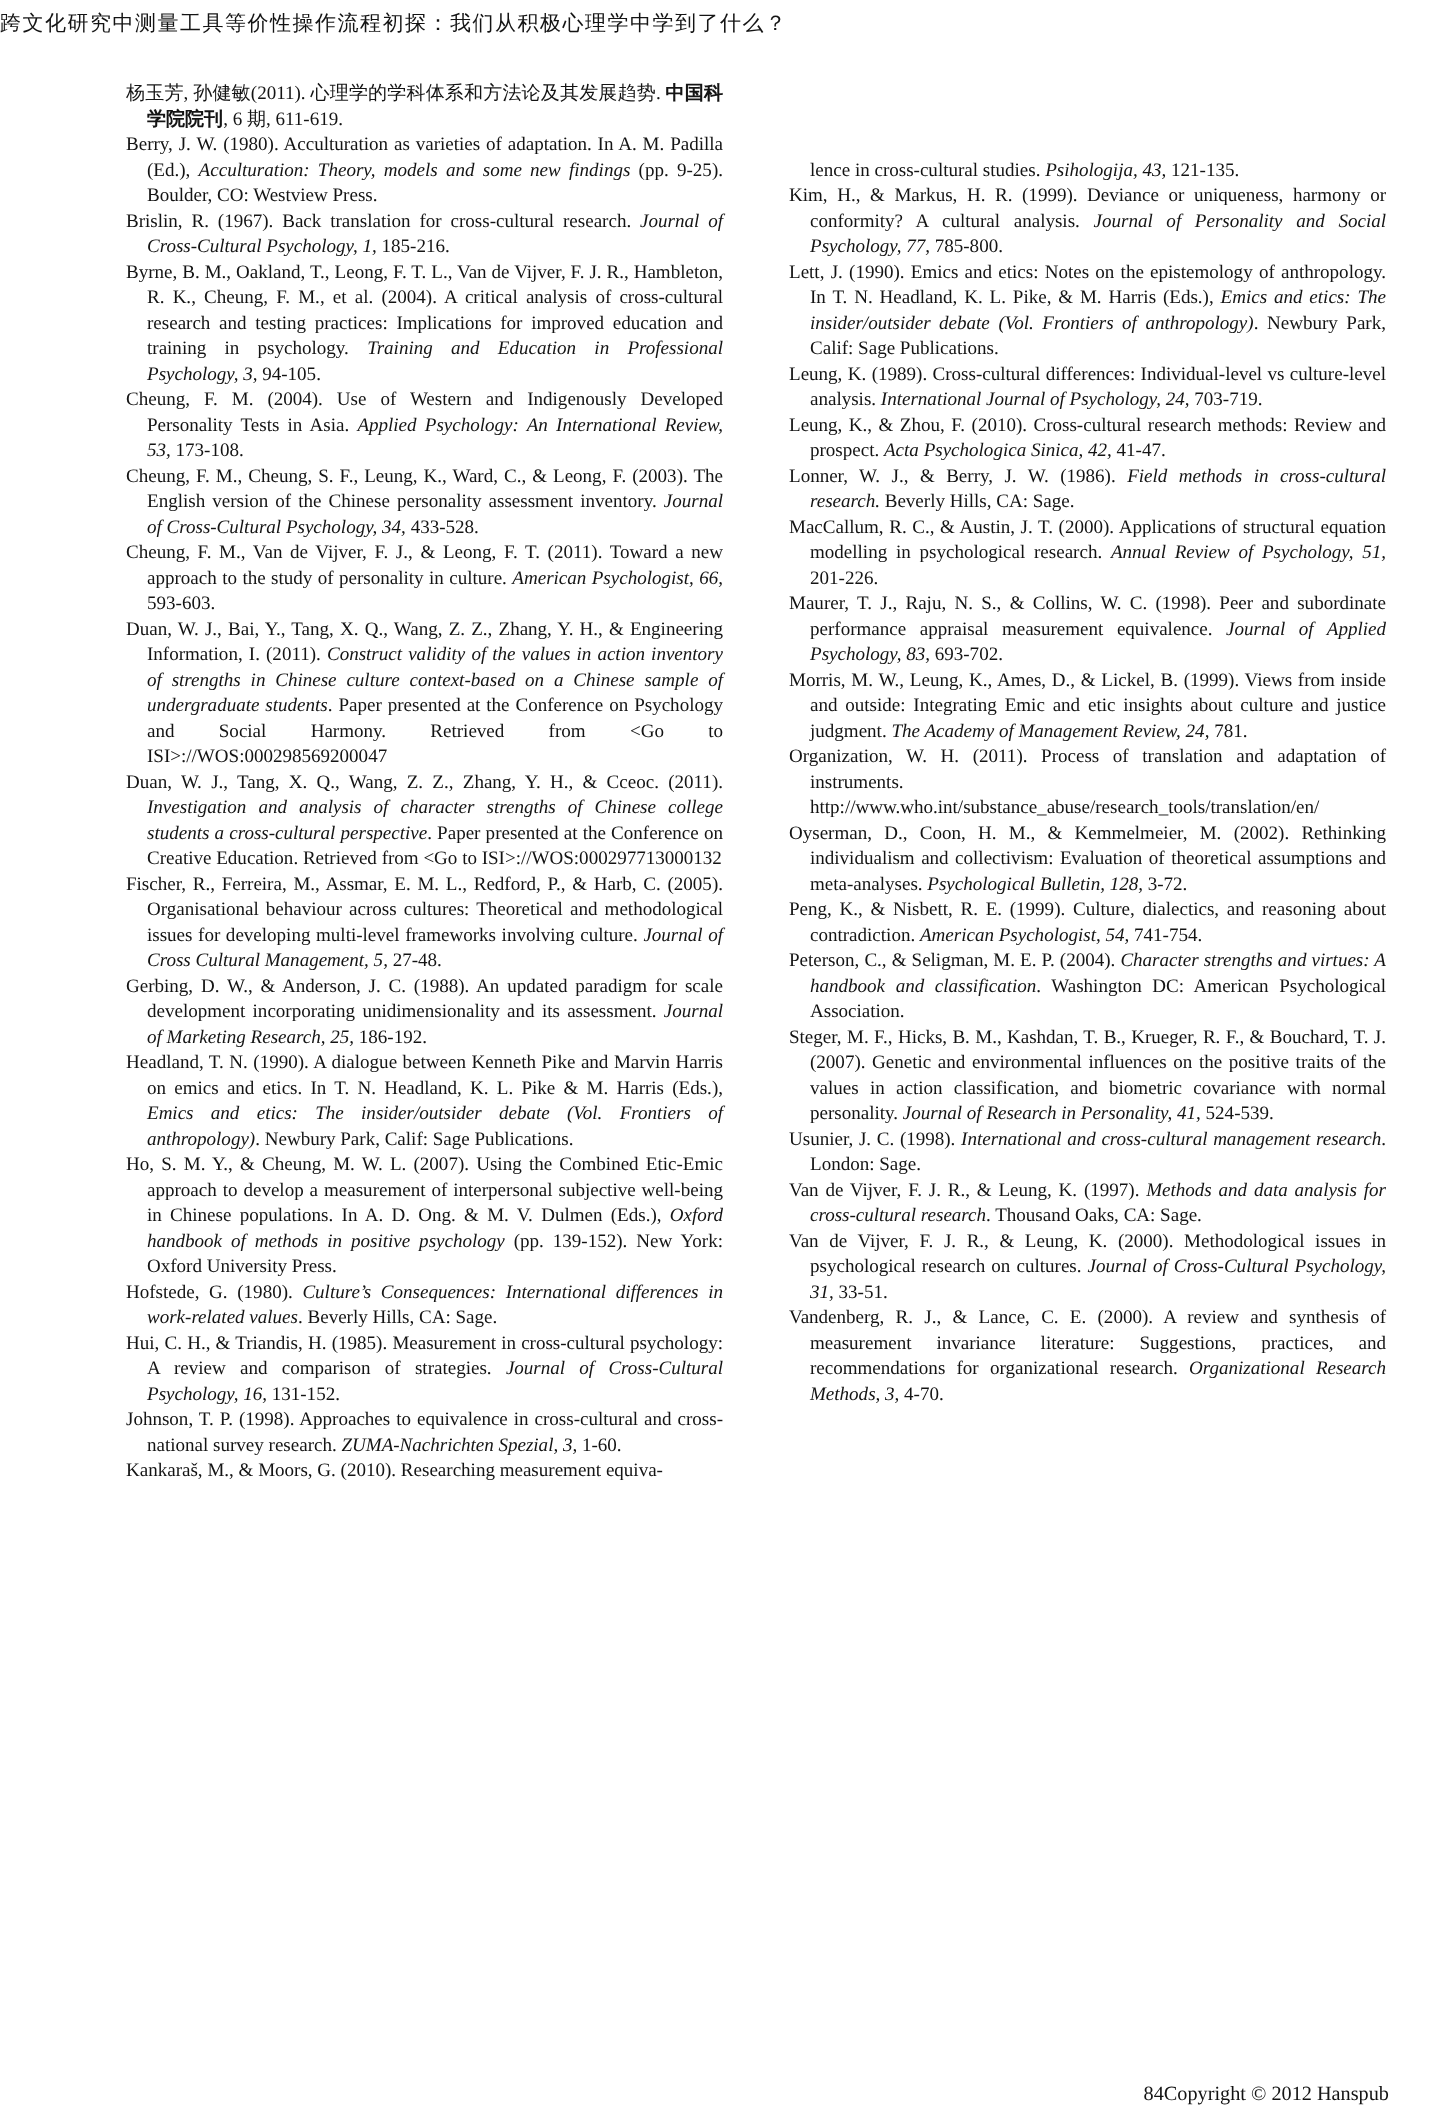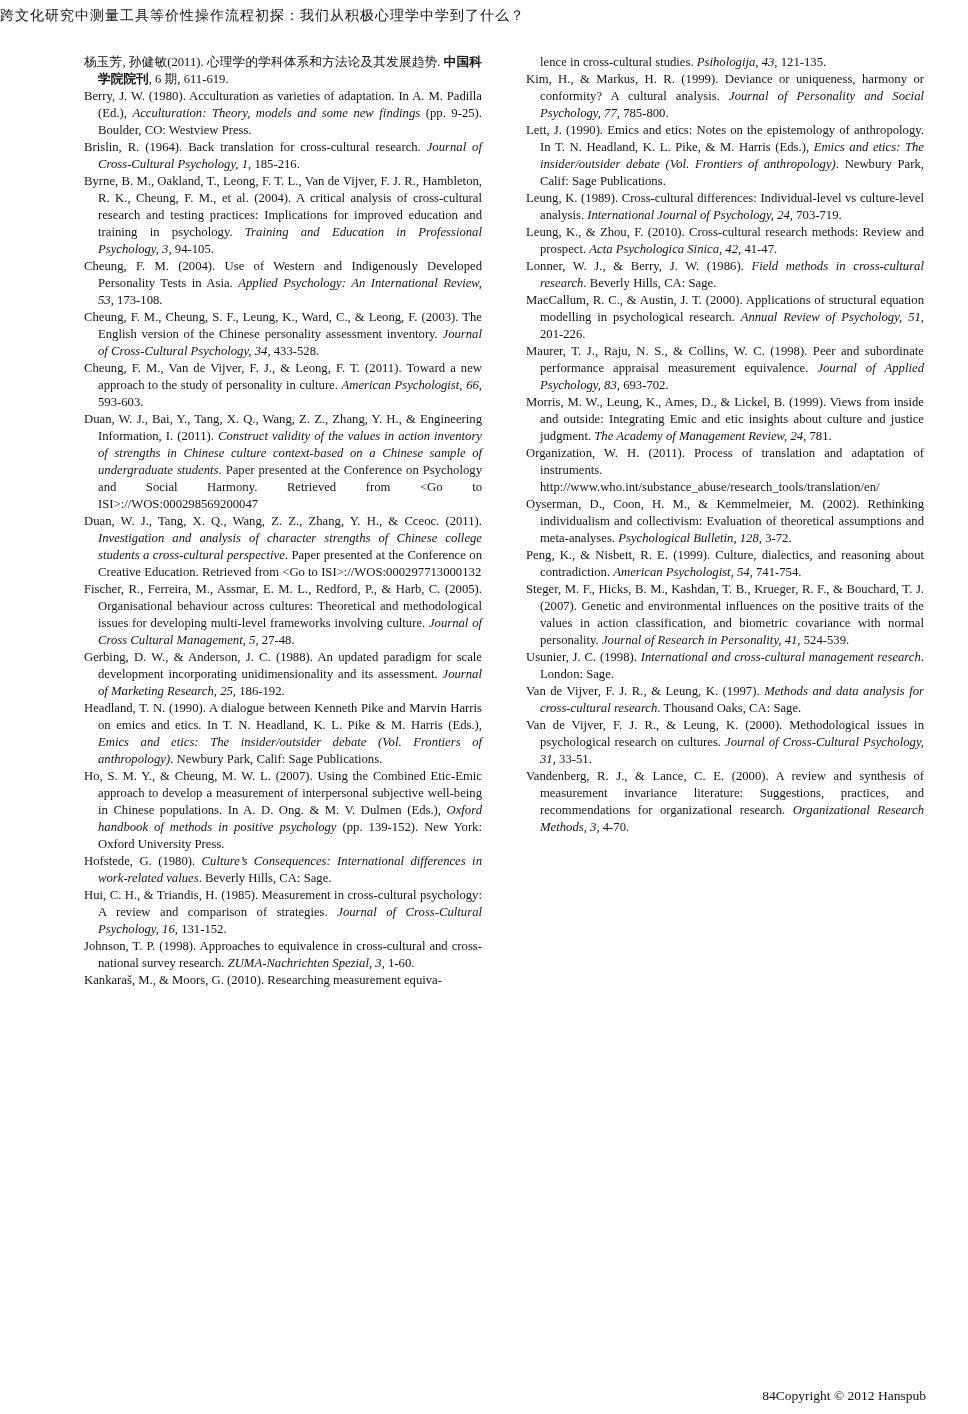--- a/index.html
+++ b/index.html
@@ -16,20 +16,21 @@
     top: 7px; left: 0; right: 0;
     text-align: left;
     font-size: 14px;
     letter-spacing: 1px;
   }
   .columns {
     position: absolute;
     top: 54px; left: 84px; right: 44px;
     display: flex;
     column-gap: 44px;
+    align-items: center;
   }
   .col {
     flex: 1 1 0;
     font-size: 12.7px;
     line-height: 17px;
     text-align: justify;
   }
   .ref {
     padding-left: 14px;
     text-indent: -14px;
@@ -50,21 +51,21 @@
 <body>
 
 <div class="page">
 
   <div class="running-head">跨文化研究中测量工具等价性操作流程初探：我们从积极心理学中学到了什么？</div>
 
   <div class="columns">
     <div class="col" id="col-left">
         <p class="ref"><span>杨玉芳, 孙健敏(2011). 心理学的学科体系和方法论及其发展趋势. </span><b>中国科学院院刊</b><span>, 6 期, 611-619.</span></p>
         <p class="ref"><span>Berry, J. W. (1980). Acculturation as varieties of adaptation. In A. M. Padilla (Ed.), </span><em>Acculturation: Theory, models and some new findings</em><span> (pp. 9-25). Boulder, CO: Westview Press.</span></p>
-        <p class="ref"><span>Brislin, R. (1964). Back translation for cross-cultural research. </span><em>Journal of Cross-Cultural Psychology, 1,</em><span> 185-216.</span></p>
+        <p class="ref"><span>Brislin, R. (1967). Back translation for cross-cultural research. </span><em>Journal of Cross-Cultural Psychology, 1,</em><span> 185-216.</span></p>
         <p class="ref"><span>Byrne, B. M., Oakland, T., Leong, F. T. L., Van de Vijver, F. J. R., Hambleton, R. K., Cheung, F. M., et al. (2004). A critical analysis of cross-cultural research and testing practices: Implications for improved education and training in psychology. </span><em>Training and Education in Professional Psychology, 3,</em><span> 94-105.</span></p>
         <p class="ref"><span>Cheung, F. M. (2004). Use of Western and Indigenously Developed Personality Tests in Asia. </span><em>Applied Psychology: An International Review, 53,</em><span> 173-108.</span></p>
         <p class="ref"><span>Cheung, F. M., Cheung, S. F., Leung, K., Ward, C., &amp; Leong, F. (2003). The English version of the Chinese personality assessment inventory. </span><em>Journal of Cross-Cultural Psychology, 34,</em><span> 433-528.</span></p>
         <p class="ref"><span>Cheung, F. M., Van de Vijver, F. J., &amp; Leong, F. T. (2011). Toward a new approach to the study of personality in culture. </span><em>American Psychologist, 66,</em><span> 593-603.</span></p>
         <p class="ref"><span>Duan, W. J., Bai, Y., Tang, X. Q., Wang, Z. Z., Zhang, Y. H., &amp; Engineering Information, I. (2011). </span><em>Construct validity of the values in action inventory of strengths in Chinese culture context-based on a Chinese sample of undergraduate students</em><span>. Paper presented at the Conference on Psychology and Social Harmony. Retrieved from &lt;Go to ISI&gt;://WOS:000298569200047</span></p>
         <p class="ref"><span>Duan, W. J., Tang, X. Q., Wang, Z. Z., Zhang, Y. H., &amp; Cceoc. (2011). </span><em>Investigation and analysis of character strengths of Chinese college students a cross-cultural perspective</em><span>. Paper presented at the Conference on Creative Education. Retrieved from &lt;Go to ISI&gt;://WOS:000297713000132</span></p>
         <p class="ref"><span>Fischer, R., Ferreira, M., Assmar, E. M. L., Redford, P., &amp; Harb, C. (2005). Organisational behaviour across cultures: Theoretical and methodological issues for developing multi-level frameworks involving culture. </span><em>Journal of Cross Cultural Management, 5,</em><span> 27-48.</span></p>
         <p class="ref"><span>Gerbing, D. W., &amp; Anderson, J. C. (1988). An updated paradigm for scale development incorporating unidimensionality and its assessment. </span><em>Journal of Marketing Research, 25,</em><span> 186-192.</span></p>
         <p class="ref"><span>Headland, T. N. (1990). A dialogue between Kenneth Pike and Marvin Harris on emics and etics. In T. N. Headland, K. L. Pike &amp; M. Harris (Eds.), </span><em>Emics and etics: The insider/outsider debate (Vol. Frontiers of anthropology)</em><span>. Newbury Park, Calif: Sage Publications.</span></p>
         <p class="ref"><span>Ho, S. M. Y., &amp; Cheung, M. W. L. (2007). Using the Combined Etic-Emic approach to develop a measurement of interpersonal subjective well-being in Chinese populations. In A. D. Ong. &amp; M. V. Dulmen (Eds.), </span><em>Oxford handbook of methods in positive psychology</em><span> (pp. 139-152). New York: Oxford University Press.</span></p>
@@ -79,20 +80,21 @@
         <p class="ref"><span>Lett, J. (1990). Emics and etics: Notes on the epistemology of anthropology. In T. N. Headland, K. L. Pike, &amp; M. Harris (Eds.), </span><em>Emics and etics: The insider/outsider debate (Vol. Frontiers of anthropology)</em><span>. Newbury Park, Calif: Sage Publications.</span></p>
         <p class="ref"><span>Leung, K. (1989). Cross-cultural differences: Individual-level vs culture-level analysis. </span><em>International Journal of Psychology, 24,</em><span> 703-719.</span></p>
         <p class="ref"><span>Leung, K., &amp; Zhou, F. (2010). Cross-cultural research methods: Review and prospect. </span><em>Acta Psychologica Sinica, 42,</em><span> 41-47.</span></p>
         <p class="ref"><span>Lonner, W. J., &amp; Berry, J. W. (1986). </span><em>Field methods in cross-cultural research.</em><span> Beverly Hills, CA: Sage.</span></p>
         <p class="ref"><span>MacCallum, R. C., &amp; Austin, J. T. (2000). Applications of structural equation modelling in psychological research. </span><em>Annual Review of Psychology, 51,</em><span> 201-226.</span></p>
         <p class="ref"><span>Maurer, T. J., Raju, N. S., &amp; Collins, W. C. (1998). Peer and subordinate performance appraisal measurement equivalence. </span><em>Journal of Applied Psychology, 83,</em><span> 693-702.</span></p>
         <p class="ref"><span>Morris, M. W., Leung, K., Ames, D., &amp; Lickel, B. (1999). Views from inside and outside: Integrating Emic and etic insights about culture and justice judgment. </span><em>The Academy of Management Review, 24,</em><span> 781.</span></p>
         <p class="ref"><span>Organization, W. H. (2011). Process of translation and adaptation of instruments. http://www.who.int/substance_abuse/research_tools/translation/en/</span></p>
         <p class="ref"><span>Oyserman, D., Coon, H. M., &amp; Kemmelmeier, M. (2002). Rethinking individualism and collectivism: Evaluation of theoretical assumptions and meta-analyses. </span><em>Psychological Bulletin, 128,</em><span> 3-72.</span></p>
         <p class="ref"><span>Peng, K., &amp; Nisbett, R. E. (1999). Culture, dialectics, and reasoning about contradiction. </span><em>American Psychologist, 54,</em><span> 741-754.</span></p>
+        <p class="ref"><span>Peterson, C., &amp; Seligman, M. E. P. (2004). </span><em>Character strengths and virtues: A handbook and classification</em><span>. Washington DC: American Psychological Association.</span></p>
         <p class="ref"><span>Steger, M. F., Hicks, B. M., Kashdan, T. B., Krueger, R. F., &amp; Bouchard, T. J. (2007). Genetic and environmental influences on the positive traits of the values in action classification, and biometric covariance with normal personality. </span><em>Journal of Research in Personality, 41,</em><span> 524-539.</span></p>
         <p class="ref"><span>Usunier, J. C. (1998). </span><em>International and cross-cultural management research</em><span>. London: Sage.</span></p>
         <p class="ref"><span>Van de Vijver, F. J. R., &amp; Leung, K. (1997). </span><em>Methods and data analysis for cross-cultural research</em><span>. Thousand Oaks, CA: Sage.</span></p>
         <p class="ref"><span>Van de Vijver, F. J. R., &amp; Leung, K. (2000). Methodological issues in psychological research on cultures. </span><em>Journal of Cross-Cultural Psychology, 31,</em><span> 33-51.</span></p>
         <p class="ref"><span>Vandenberg, R. J., &amp; Lance, C. E. (2000). A review and synthesis of measurement invariance literature: Suggestions, practices, and recommendations for organizational research. </span><em>Organizational Research Methods, 3,</em><span> 4-70.</span></p>
       </div>
   </div>
 
   <div class="footer">
     <span>84</span>

